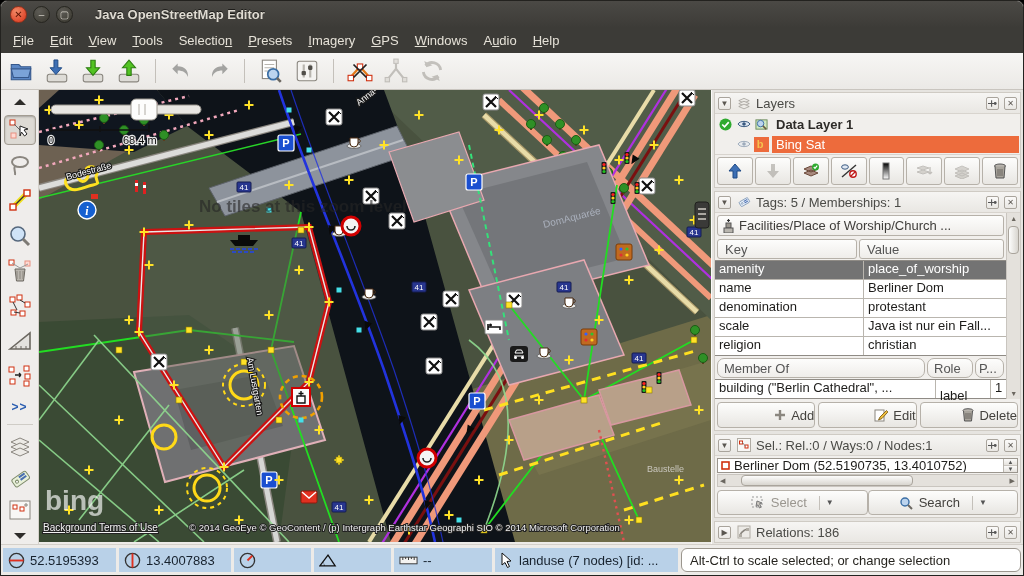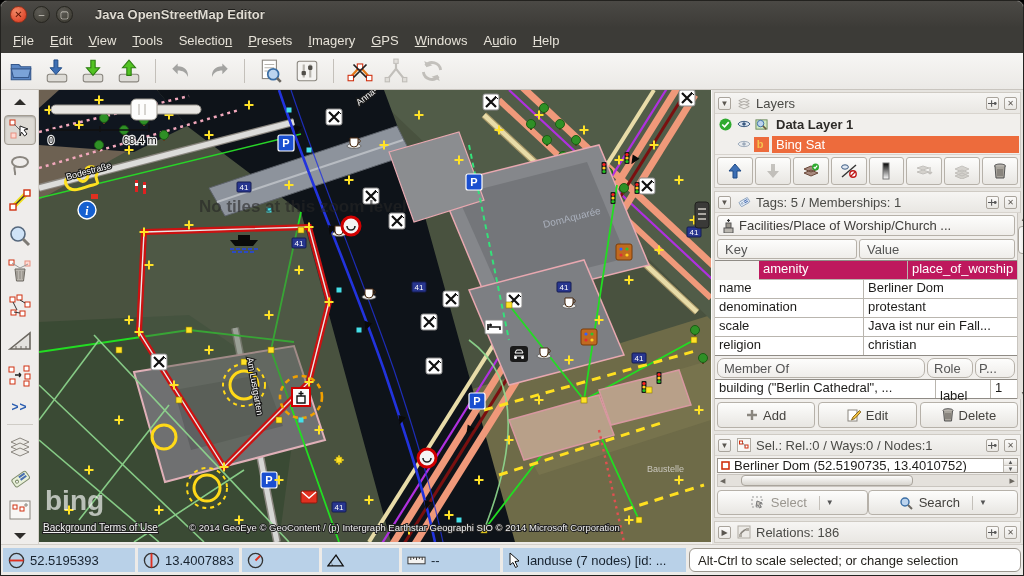--- a/index.html
+++ b/index.html
@@ -55,33 +55,33 @@
   .preset-row{margin:2px;height:26px;border:1px solid #b6b1a9;border-radius:3px;background:linear-gradient(#fdfdfc,#efedea);display:flex;align-items:center;gap:5px;padding:0 5px;font-size:13px;color:#3f3d3a;white-space:nowrap;overflow:hidden;}
   .tag-body{display:flex;flex:1;min-height:0;}
   .tag-table{flex:1;display:flex;flex-direction:column;}
   .kv-head{display:flex;gap:2px;padding:1px 2px;}
   .kv-head .col{height:20px;border:1px solid #b6b1a9;border-radius:3px;background:linear-gradient(#fdfdfc,#efedea);font-size:13px;color:#555;display:flex;align-items:center;padding:0 7px;box-sizing:border-box;}
   .kv-rows{border-top:1px solid #8f8b85;border-bottom:1px solid #8f8b85;}
   .kv-row{display:flex;height:18px;font-size:13px;color:#1d1c1a;background:#fff;border-bottom:1px solid #b9b5ae;}
   .kv-row:last-child{border-bottom:none;}
   .kv-row .k{width:140px;padding:0 4px;border-right:1px solid #b9b5ae;overflow:hidden;white-space:nowrap;}
   .kv-row .v{flex:1;padding:0 4px;overflow:hidden;white-space:nowrap;}
-  .kv-row.selected{background:#be185d;margin-left:44px;}
+  .kv-row.selected{background:#737373;}
   .kv-row.selected .k,.kv-row.selected .v{color:#fff;}
   .mem-head{display:flex;gap:2px;padding:2px 2px 1px;}
   .mem-head .col{height:20px;border:1px solid #b6b1a9;border-radius:7px;background:linear-gradient(#fdfdfc,#efedea);font-size:13px;color:#555;display:flex;align-items:center;padding:0 6px;box-sizing:border-box;white-space:nowrap;overflow:hidden;}
   .mem-row{display:flex;height:18px;font-size:13px;color:#1d1c1a;background:#fff;border-top:1px solid #8f8b85;border-bottom:1px solid #8f8b85;}
   .mem-row .m{width:212px;padding:0 4px;border-right:1px solid #b9b5ae;white-space:nowrap;overflow:hidden;}
   .mem-row .r{width:46px;padding:8px 4px;border-right:1px solid #b9b5ae;}
   .mem-row .p{flex:1;padding:0 4px;}
   .vscroll{width:13px;background:#e4e1dc;border-left:1px solid #c9c5bf;display:flex;flex-direction:column;align-items:center;}
   .vthumb{width:9px;flex:0 0 26px;background:linear-gradient(90deg,#fdfdfc,#d8d5cf);border:1px solid #a9a49c;border-radius:4px;margin-top:2px;}
   .sarrow{font-size:7px;color:#6b6760;padding:2px 0;}
   .tag-btns{display:flex;gap:3px;padding:3px 2px 2px;}
-  .abtn{flex:1;height:24px;border:1px solid #b6b1a9;border-radius:4px;background:linear-gradient(#fdfdfc,#e8e6e2);display:flex;align-items:center;justify-content:center;gap:5px;font-size:13px;color:#44423e;}
+  .abtn{flex:1;height:24px;border:1px solid #b6b1a9;border-radius:4px;background:linear-gradient(#fdfdfc,#e8e6e2);display:flex;align-items:center;justify-content:flex-end;gap:5px;font-size:13px;color:#44423e;}
 
   
   .sel-row{margin:2px 2px 0;background:#fff;border:1px solid #9b968e;height:19px;display:flex;align-items:center;font-size:13px;color:#1d1c1a;gap:4px;padding-left:3px;white-space:nowrap;overflow:hidden;}
   .spin{margin-left:auto;width:13px;align-self:stretch;border-left:1px solid #b9b5ae;display:flex;flex-direction:column;}
   .spin div{flex:1;display:flex;align-items:center;justify-content:center;font-size:6px;color:#555;background:linear-gradient(#fbfaf9,#e5e2dd);border-bottom:1px solid #c9c5bf;}
   .hscroll{height:13px;margin:1px 2px;background:#e4e1dc;border:1px solid #c9c5bf;display:flex;align-items:center;}
   .hthumb{height:9px;width:170px;background:linear-gradient(#fdfdfc,#d8d5cf);border:1px solid #a9a49c;border-radius:4px;margin-left:14px;}
   .sel-btns{display:flex;padding:2px;}
   .selbtn{flex:1;height:23px;border:1px solid #b6b1a9;border-radius:4px;background:linear-gradient(#fdfdfc,#e8e6e2);display:flex;align-items:center;justify-content:center;gap:6px;font-size:13px;color:#44423e;}
   .selbtn .ddiv{width:1px;height:14px;background:#c4c0ba;margin-left:6px;}
@@ -1007,28 +1007,28 @@
               </svg>
             </div>
           <div class="hbtn">✕</div>
         </div>
       </div>
 
     </div>
   </div>
 
   <div class="statusbar">
-    <div class="seg" style="width:132px">
+    <div class="seg" style="width:113px">
       <svg width="17" height="17" viewBox="0 0 18 18">
           <circle cx="9" cy="9" r="7.5" fill="none" stroke="#333" stroke-width="1.4"></circle>
           <path d="M1.5 9h15" stroke="#e03020" stroke-width="2"></path>
         </svg>
       <span>52.5195393</span>
     </div>
-    <div class="seg" style="width:101px">
+    <div class="seg" style="width:112px">
       <svg width="17" height="17" viewBox="0 0 18 18">
           <circle cx="9" cy="9" r="7.5" fill="none" stroke="#333" stroke-width="1.4"></circle>
           <path d="M9 1.5v15" stroke="#e03020" stroke-width="2"></path>
         </svg>
       <span>13.4007883</span>
     </div>
     <div class="seg" style="width:77px">
       <svg width="17" height="17" viewBox="0 0 18 18">
           <circle cx="9" cy="9" r="7.5" fill="none" stroke="#333" stroke-width="1.4"></circle>
           <path d="M9 9l5-5" stroke="#e03020" stroke-width="2"></path>

